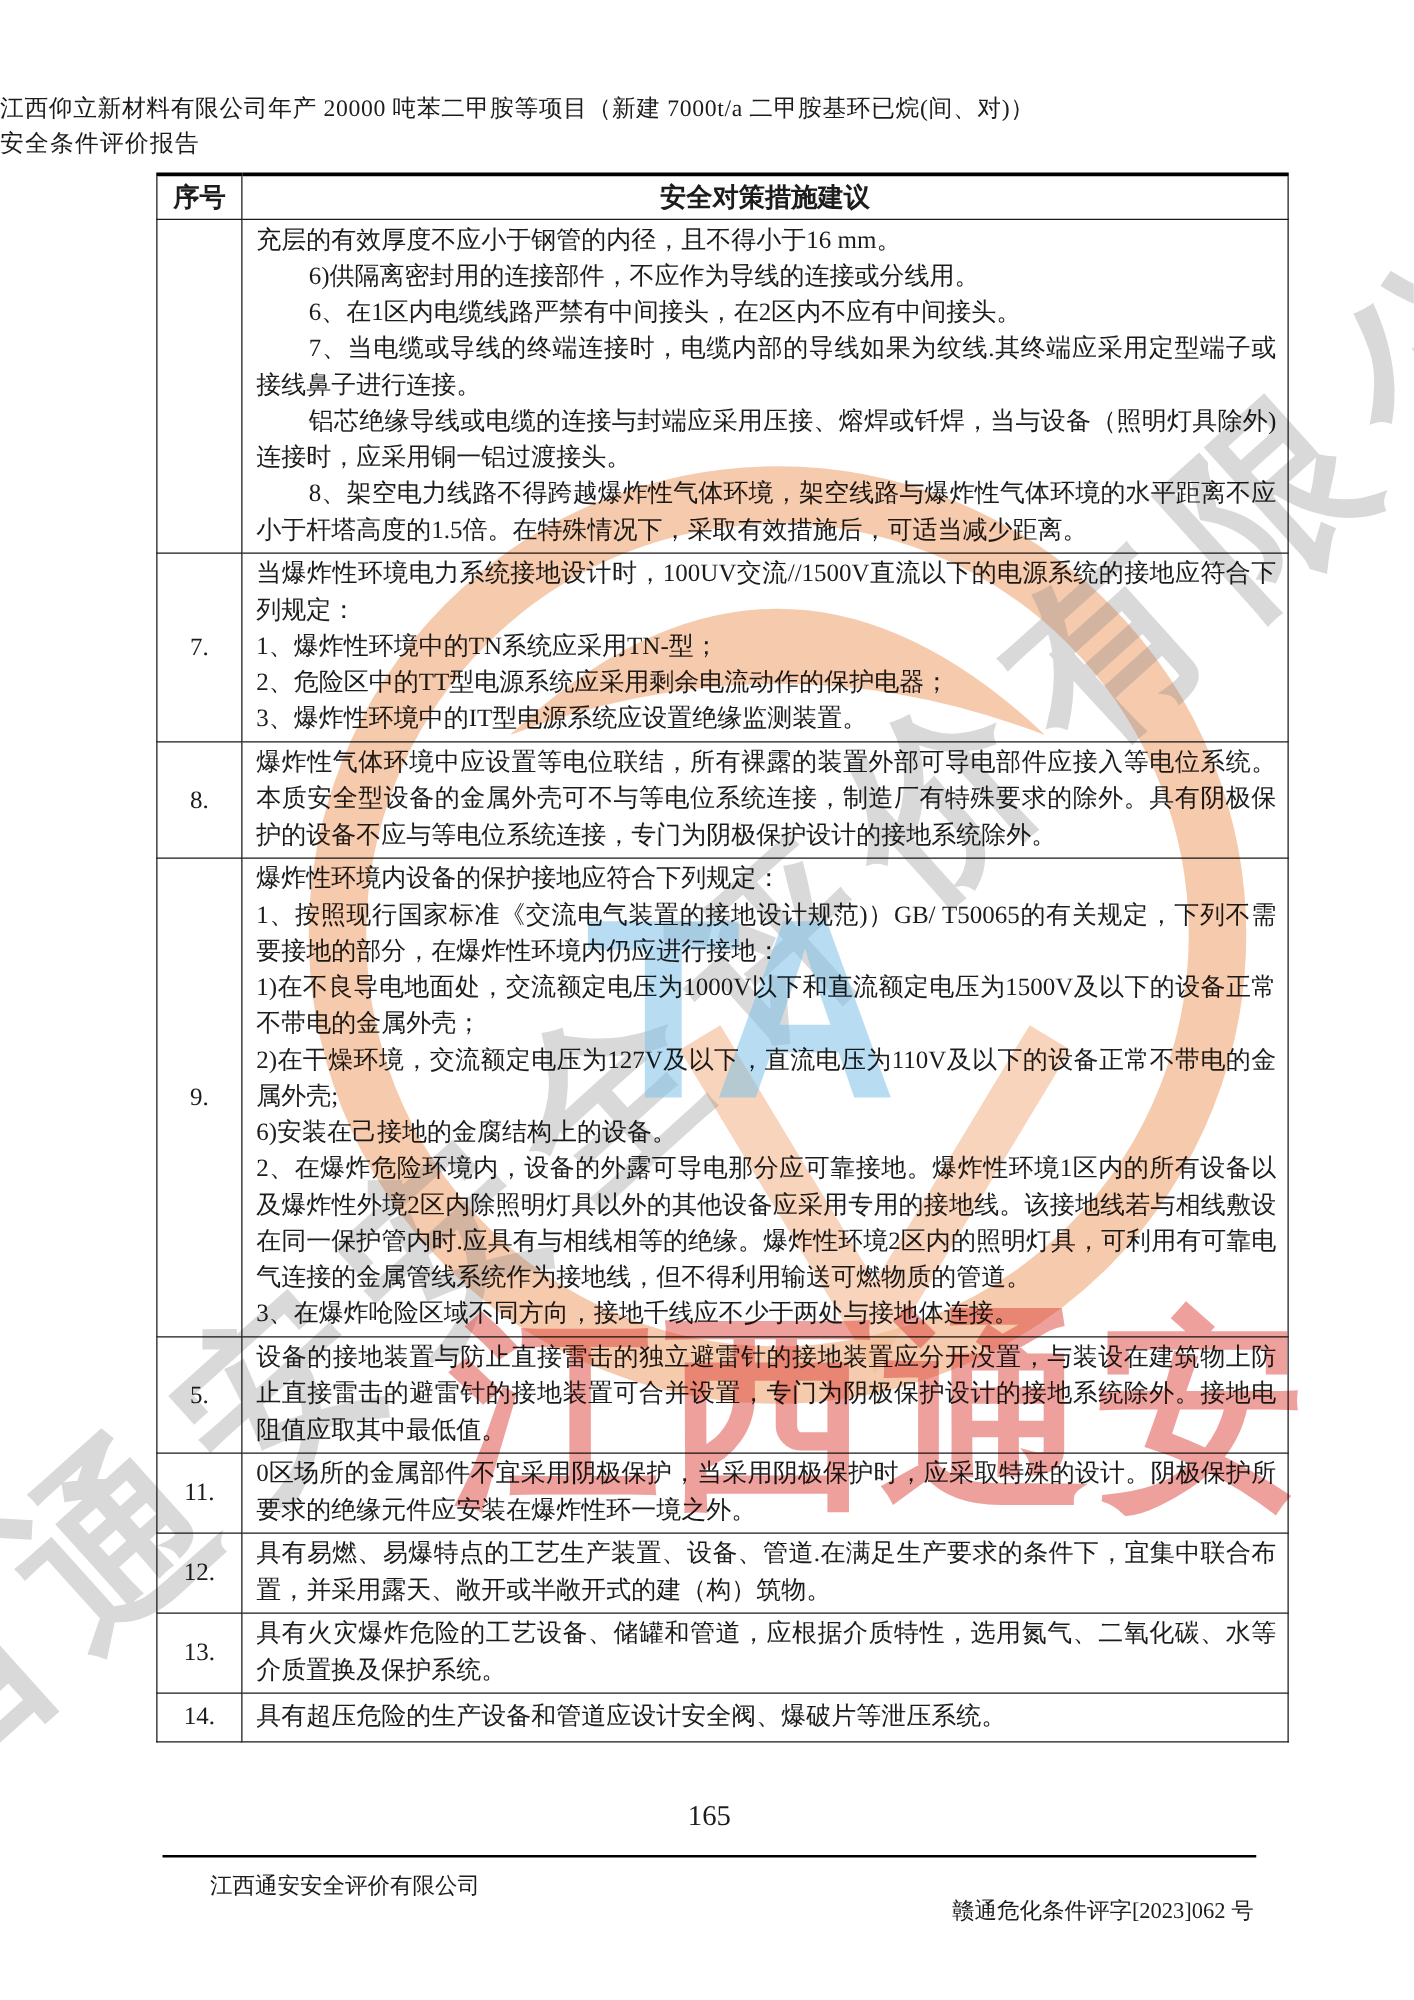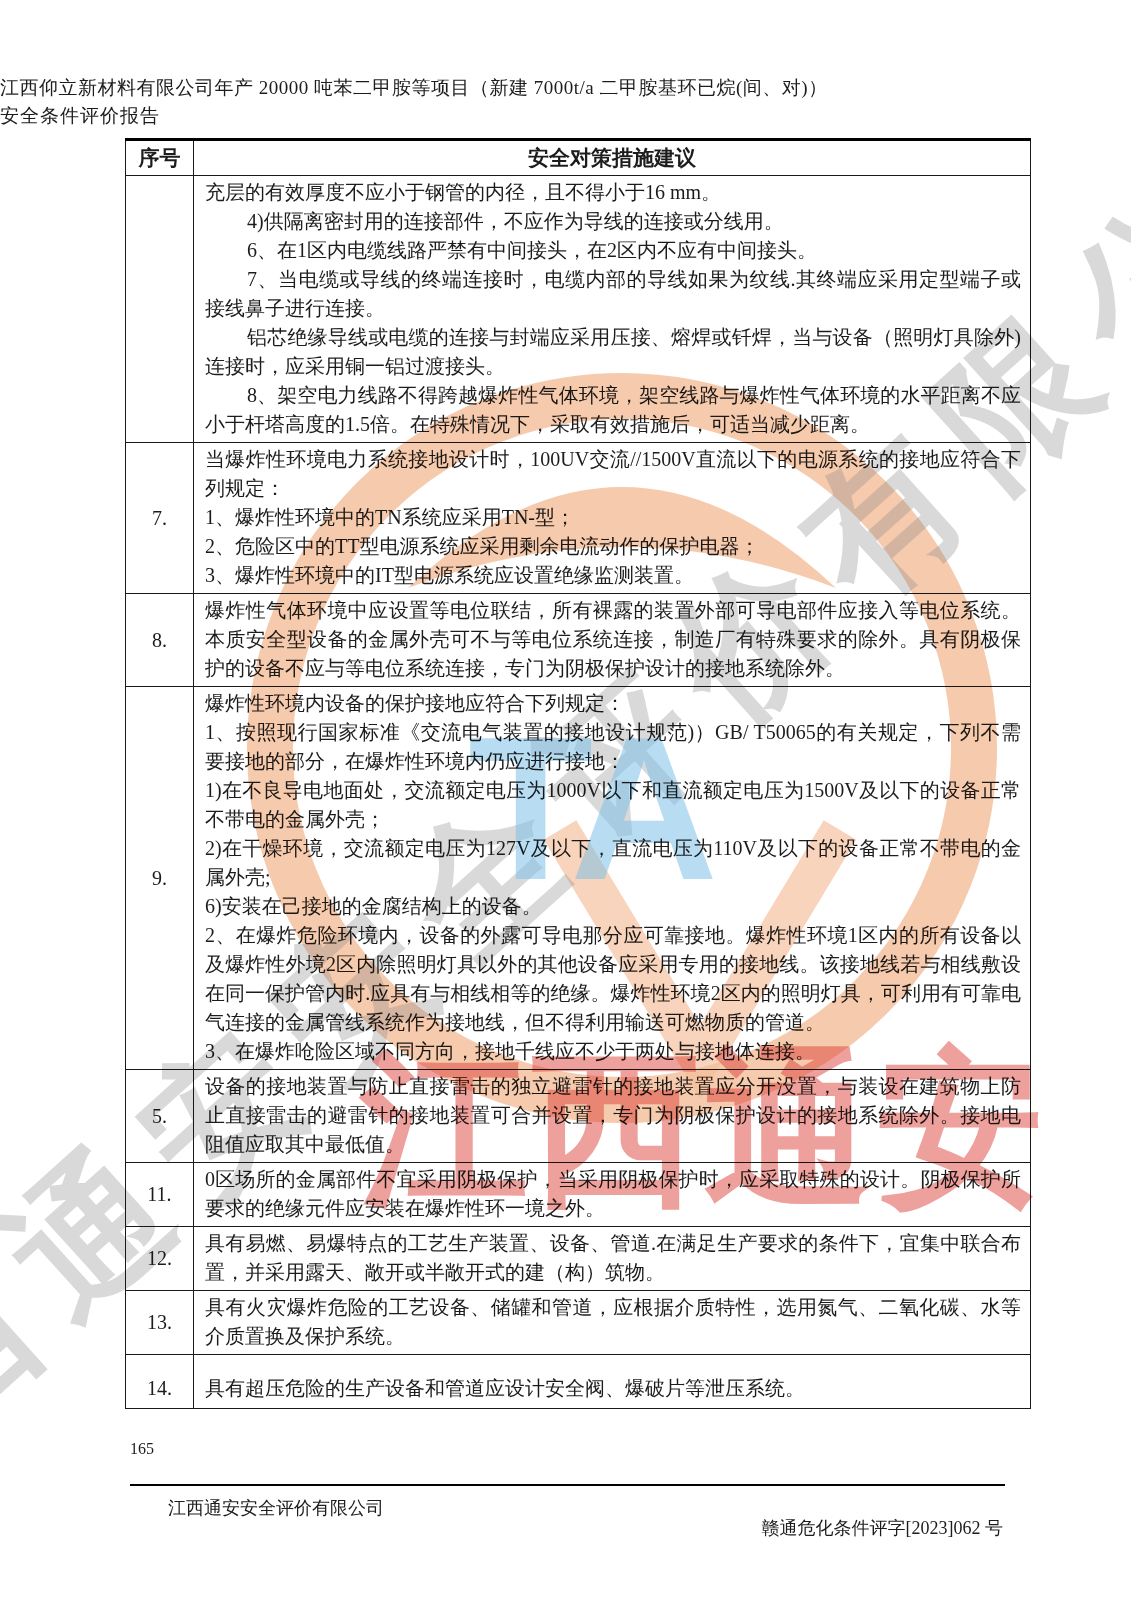--- a/index.html
+++ b/index.html
@@ -35,26 +35,26 @@
   td.no {
     text-align:center; vertical-align:middle;
     font-size:20px; font-family:"Liberation Serif","DejaVu Serif",serif;
   }
   td.content { padding:2px 9px 3px 11px; vertical-align:top; }
   td.content p {
     margin:0; font-size:20px; line-height:29px;
     text-align:justify; text-justify:inter-ideograph;
   }
   td.content p.indent { text-indent:2.1em; }
-  tr.r14 td { padding-top:19px; padding-bottom:5px; }
+  tr.r14 td { padding-top:4px; padding-bottom:5px; }
 
   .footer-block { position:absolute; left:0; top:0; width:100%; z-index:2; }
   .page-number {
     position:absolute; left:130px; top:1440px; width:875px;
-    font-size:16px;
+    text-align:center; font-size:23px;
   }
   .footer-rule {
     position:absolute; left:130px; top:1484px; width:875px; height:2px;
     background:#000;
   }
   .footer-left { position:absolute; left:168px; top:1496px; font-size:18px; }
   .footer-right { position:absolute; right:128px; top:1496px; font-size:18px;margin-top:20px; }
 
   
   .wm { position:absolute; left:0; top:0; width:1131px; height:1600px;
@@ -105,21 +105,21 @@
     <tr>
       <th class="c1">序号</th>
       <th class="c2">安全对策措施建议</th>
     </tr>
   </thead>
   <tbody>
       <tr>
         <td class="no"></td>
         <td class="content">
           <p>充层的有效厚度不应小于钢管的内径，且不得小于16 mm。</p>
-          <p class="indent">4)供隔离密封用的连接部件，不应作为导线的连接或分线用。</p>
+          <p class="indent">6)供隔离密封用的连接部件，不应作为导线的连接或分线用。</p>
           <p class="indent">6、在1区内电缆线路严禁有中间接头，在2区内不应有中间接头。</p>
           <p class="indent">7、当电缆或导线的终端连接时，电缆内部的导线如果为纹线.其终端应采用定型端子或接线鼻子进行连接。</p>
           <p class="indent">铝芯绝缘导线或电缆的连接与封端应采用压接、熔焊或钎焊，当与设备（照明灯具除外)连接时，应采用铜一铝过渡接头。</p>
           <p class="indent">8、架空电力线路不得跨越爆炸性气体环境，架空线路与爆炸性气体环境的水平距离不应小于杆塔高度的1.5倍。在特殊情况下，采取有效措施后，可适当减少距离。</p>
         </td>
       </tr>
       <tr>
         <td class="no">7.</td>
         <td class="content">
           <p>当爆炸性环境电力系统接地设计时，100UV交流//1500V直流以下的电源系统的接地应符合下列规定：</p>

